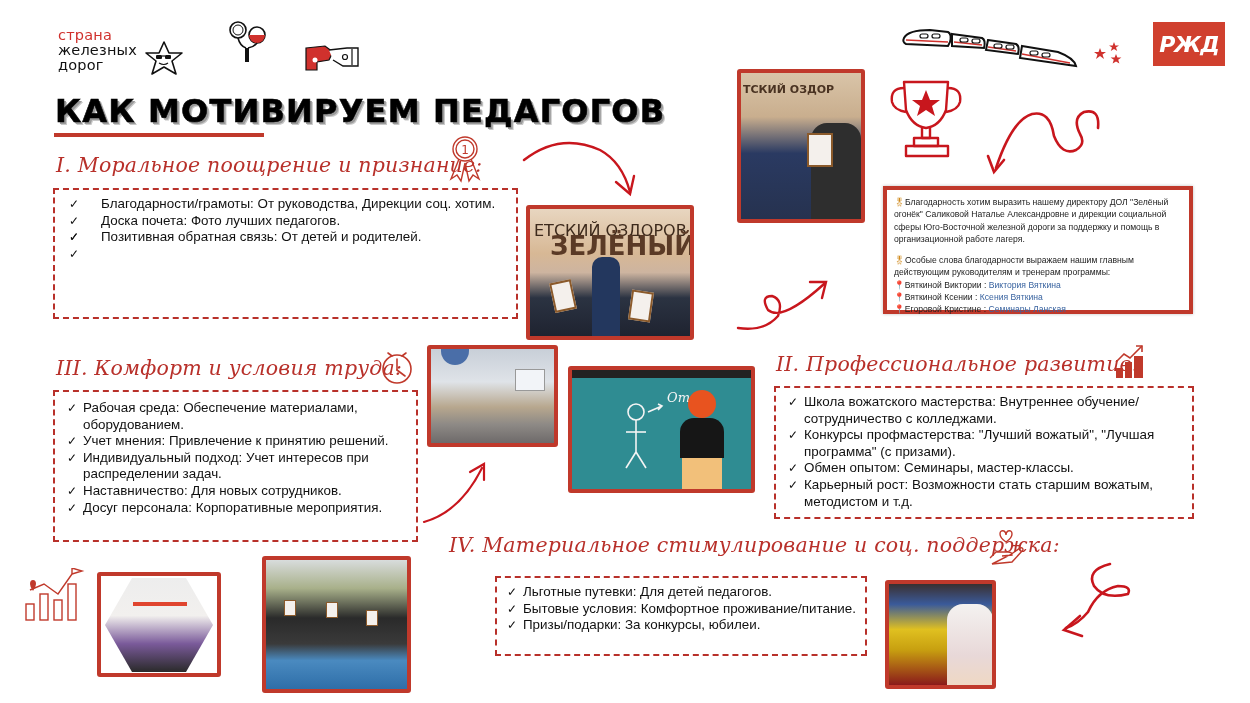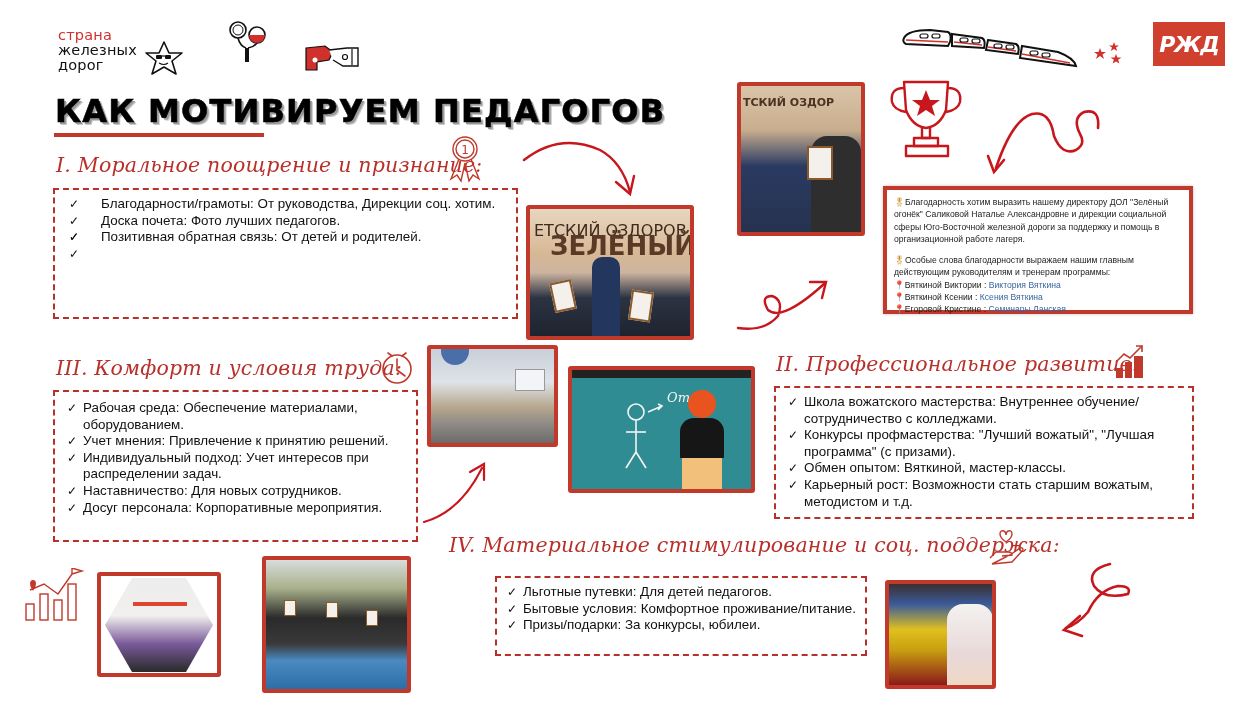--- a/index.html
+++ b/index.html
@@ -124,21 +124,21 @@
 </svg>
 
 <div class="abs photo" style="left:526px;top:205px;width:168px;height:135px;background:linear-gradient(180deg,#e8d6c0 0%,#d7b895 35%,#cdb4a0 50%,#2b3342 70%,#1f2330 100%)">
   <div style="position:absolute;left:4px;top:12px;font-family:'DejaVu Sans',sans-serif;font-weight:normal;font-size:16px;color:#3d2a1c;white-space:nowrap">ЕТСКИЙ ОЗДОРОВ</div>
   <div style="position:absolute;left:20px;top:22px;font-family:'DejaVu Sans',sans-serif;font-weight:900;font-size:26px;color:#5a3a26;white-space:nowrap">ЗЕЛЁНЫЙ</div>
   <div style="position:absolute;left:22px;top:72px;width:22px;height:30px;background:#f4f0ec;border:2px solid #8b5a2b;transform:rotate(-12deg)"></div>
   <div style="position:absolute;left:100px;top:82px;width:22px;height:30px;background:#f4f0ec;border:2px solid #8b5a2b;transform:rotate(8deg)"></div>
   <div style="position:absolute;left:62px;top:48px;width:28px;height:80px;background:#23375e;border-radius:10px 10px 0 0"></div>
 </div>
 
-<div class="abs photo" style="left:737px;top:82px;width:128px;height:154px;background:linear-gradient(180deg,#d9c4a8 0%,#c9ae8e 30%,#2a3a62 55%,#26324f 100%)">
+<div class="abs photo" style="left:737px;top:69px;width:128px;height:154px;background:linear-gradient(180deg,#d9c4a8 0%,#c9ae8e 30%,#2a3a62 55%,#26324f 100%)">
   <div style="position:absolute;left:2px;top:10px;font-family:'DejaVu Sans',sans-serif;font-weight:bold;font-size:11px;color:#4a3322;white-space:nowrap">ТСКИЙ ОЗДОР</div>
   <div style="position:absolute;left:70px;top:50px;width:50px;height:104px;background:#2e2e2e;border-radius:16px 16px 0 0"></div>
   <div style="position:absolute;left:66px;top:60px;width:26px;height:34px;background:#f4f0ec;border:2px solid #8b5a2b"></div>
 </div>
 
 <svg class="abs" style="left:886px;top:76px" width="80" height="86" viewBox="0 0 80 86">
   <g fill="none" stroke="#c8161d" stroke-width="2.4" stroke-linejoin="round">
     <path d="M18 6 L62 6 L60 34 Q54 50 40 52 Q26 50 20 34 Z"></path>
     <path d="M18 12 Q4 12 6 26 Q8 34 20 36 M62 12 Q76 12 74 26 Q72 34 60 36"></path>
     <path d="M36 52 L36 62 L44 62 L44 52"></path>
@@ -222,21 +222,21 @@
       <rect x="11" y="18" width="7" height="16"></rect>
       <rect x="20" y="12" width="9" height="22"></rect>
   </g>
   <path d="M2 18 L10 10 L16 14 L28 2" fill="none" stroke="#c0392b" stroke-width="1.6"></path>
   <path d="M22 2 L28 2 L28 8" fill="none" stroke="#c0392b" stroke-width="1.6"></path>
 </svg>
 <div class="abs box" style="left:774px;top:386px;width:420px;height:133px;padding:6px 6px 4px 12px">
   <ul>
     <li style="padding-left:16px"><span class="chk">✓</span><span>Школа вожатского мастерства: Внутреннее обучение/сотрудничество с колледжами.</span></li>
     <li style="padding-left:16px"><span class="chk">✓</span><span>Конкурсы профмастерства: "Лучший вожатый", "Лучшая программа" (с призами).</span></li>
-    <li style="padding-left:16px"><span class="chk">✓</span><span>Обмен опытом: Вяткиной, мастер-классы.</span></li>
+    <li style="padding-left:16px"><span class="chk">✓</span><span>Обмен опытом: Семинары, мастер-классы.</span></li>
     <li style="padding-left:16px"><span class="chk">✓</span><span>Карьерный рост: Возможности стать старшим вожатым, методистом и т.д.</span></li>
   </ul>
 </div>
 
 <div class="abs sec-title" style="left:449px;top:533px">IV. Материальное стимулирование и соц. поддержка:</div>
 <svg class="abs" style="left:986px;top:528px" width="40" height="40" viewBox="0 0 40 40">
   <path d="M14 6 Q14 2 18 3 Q20 4 20 7 Q20 4 22 3 Q26 2 26 6 Q26 10 20 14 Q14 10 14 6 Z" fill="none" stroke="#c0392b" stroke-width="1.4"></path>
   <path d="M4 30 L10 24 L22 24 Q26 24 26 27 L16 28 M24 27 L34 20 Q37 19 37 22 L26 34 L6 36 Z" fill="none" stroke="#c0392b" stroke-width="1.4"></path>
 </svg>
 <div class="abs box" style="left:495px;top:576px;width:372px;height:80px;padding:6px 6px 4px 10px">

